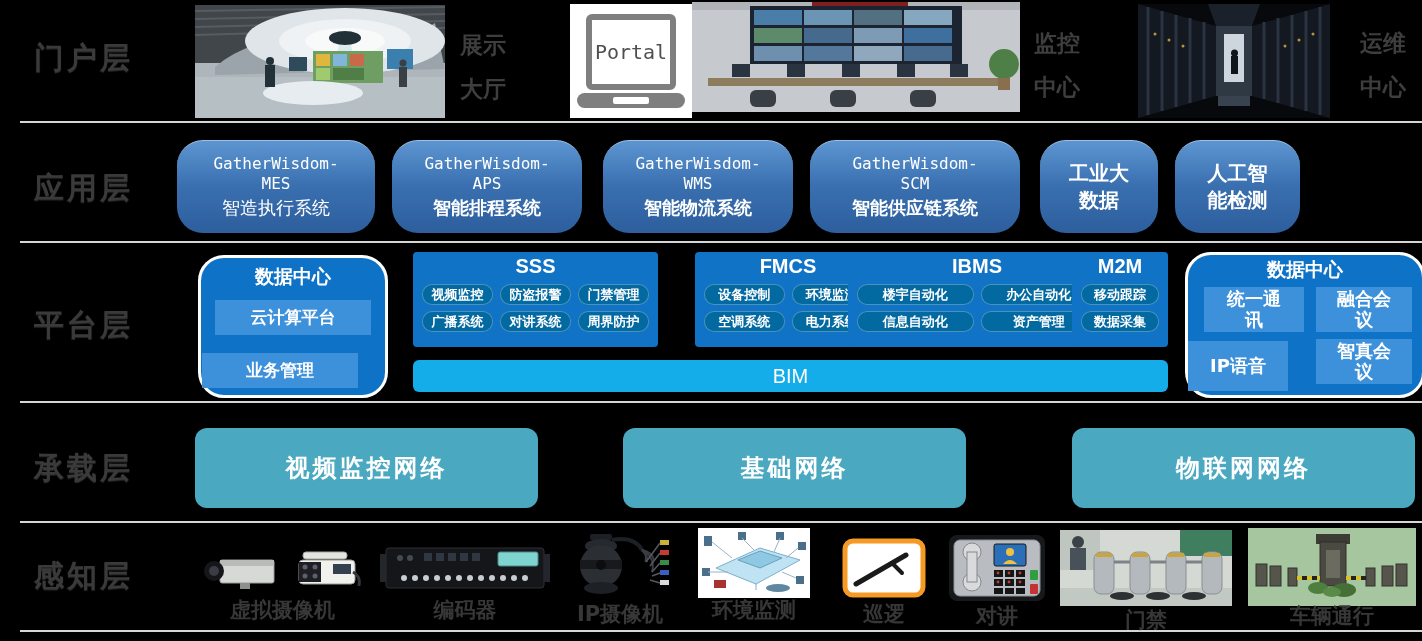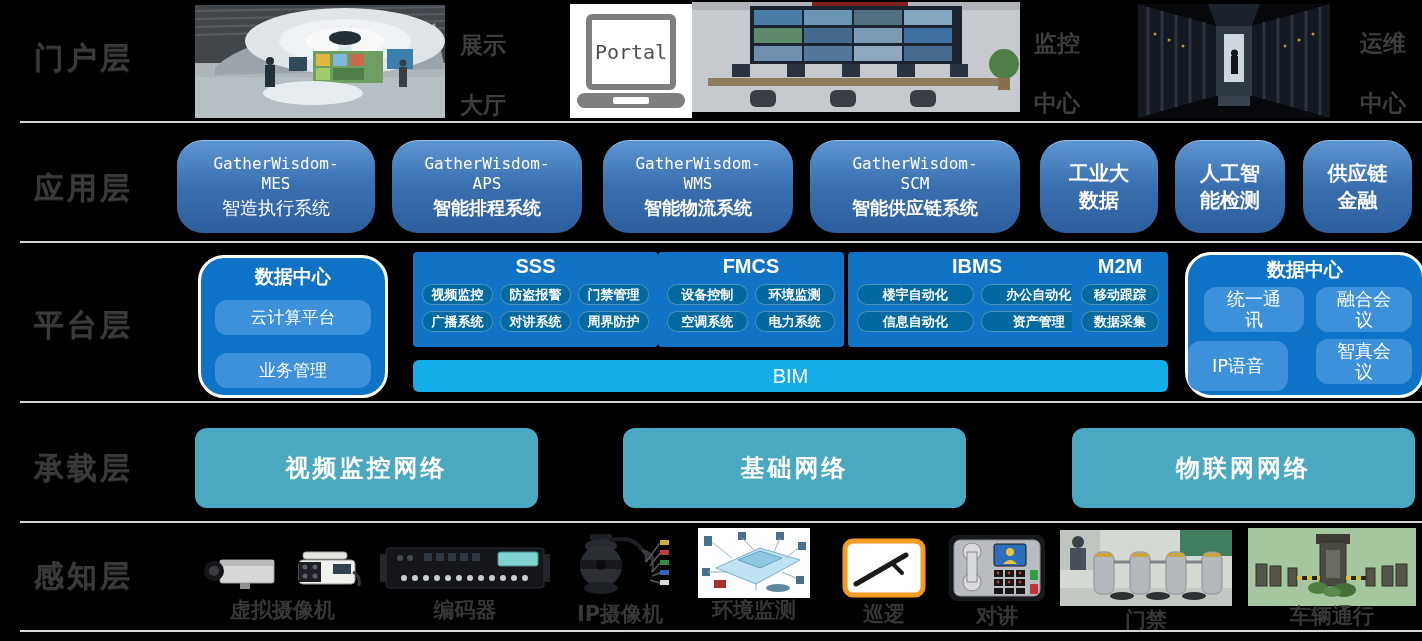--- a/index.html
+++ b/index.html
@@ -7,21 +7,21 @@
   body { font-family:"DejaVu Sans", sans-serif; }
   #stage { position:relative; width:1422px; height:641px; background:#000; overflow:hidden;margin-left:20px; }
 
   .sep { position:absolute; left:0; width:1422px; height:2px; background:#d6d6d6; }
 
   .layer-label { position:absolute; left:14px; font-size:30px; font-weight:bold;
                  color:#3a3a3a; letter-spacing:3px; text-shadow:0 1px 1px rgba(110,110,110,.35); }
 
   .img-box { position:absolute; overflow:hidden; }
 
-  .caption-col { position:absolute; display:flex; flex-direction:column; gap:29px;
+  .caption-col { position:absolute; display:flex; flex-direction:column; gap:13px;
                  font-size:23px; font-weight:bold; color:#3e3e3e; }
 
   
   .portal-box { position:absolute; left:550px; top:4px; width:122px; height:114px;
                 background:#fff; display:flex; flex-direction:column; align-items:center; justify-content:center; }
   .laptop-screen { width:90px; height:76px; border:6px solid #7f7f7f; border-radius:6px; background:#fff;
                    display:flex; align-items:center; justify-content:center;
                    font-family:"DejaVu Sans Mono", monospace; font-size:20px; color:#4f4f4f; }
   .laptop-base { width:108px; height:15px; background:#7f7f7f; border-radius:8px; margin-top:3px;
                  display:flex; align-items:center; justify-content:center; }
@@ -41,22 +41,22 @@
   .pf-block { position:absolute; top:252px; height:95px; background:#1173c5; border-radius:4px; color:#fff; }
   .pf-title { text-align:center; font-size:20px; font-weight:bold; padding-top:3px;
               font-family:"Liberation Sans", sans-serif; }
   .pf-grid { display:grid; gap:6px 7px; padding:6px 9px 0; }
   .pf-item { background:#0369a1; border-radius:10px; color:#fff; font-size:13px; font-weight:bold;
              display:flex; align-items:center; justify-content:center; height:21px;
              box-shadow:inset 0 0 0 1px rgba(255,255,255,.28); }
 
   .dc { position:absolute; background:#0e72c6; border:3px solid #fff; border-radius:26px; color:#fff; }
   .dc-title { text-align:center; font-size:19px; font-weight:bold; padding-top:6px; }
-  .dc-item { position:absolute; background:#3d90da; border-radius:12px; display:flex; align-items:center;
-             justify-content:center; text-align:center; font-weight:normal; color:#fff; }
+  .dc-item { position:absolute; background:#3d90da; border-radius:0; display:flex; align-items:center;
+             justify-content:center; text-align:center; font-weight:bold; color:#fff; }
   .dc-item.big { font-size:17px; }
   .dc-item.grid span { display:inline-block; max-width:68px; word-break:break-all;
                        text-align:center; font-size:18px; line-height:1.15; }
 
   .bim { position:absolute; left:393px; top:360px; width:755px; height:32px; background:#14ade9;
          border-radius:6px; color:#fff; display:flex; align-items:center; justify-content:center;
          font-size:20px; font-family:"Liberation Sans", sans-serif; }
 
   
   .net-btn { position:absolute; top:428px; height:80px; background:#4aa9c0; border-radius:12px;
@@ -226,48 +226,44 @@
   </div>
   <div class="app-btn" style="left:790px;width:210px">
     <div class="en">GatherWisdom-</div>
     <div class="en">SCM</div>
     <div class="zh">智能供应链系统</div>
   </div>
   <div class="app-btn app-extra" style="left:1020px;width:118px">
     <div>工业大</div>
     <div>数据</div>
   </div>
-  <div class="app-btn app-extra" style="left:1155px;width:110px">
+  <div class="app-btn app-extra" style="left:1155px;width:125px">
     <div>人工智</div>
     <div>能检测</div>
-  </div>
-  <div class="app-btn app-extra" style="left:1283px;width:109px">
-    <div>供应链</div>
-    <div>金融</div>
   </div>
 
   <div class="dc" style="left:178px;top:255px;width:190px;height:143px">
     <div class="dc-title">数据中心</div>
     <div class="dc-item big" style="left:14px;top:42px;width:156px;height:35px">云计算平台</div>
-    <div class="dc-item big" style="left:14px;top:95px;width:156px;height:35px">业务管理</div>
+    <div class="dc-item big" style="left:1px;top:95px;width:156px;height:35px">业务管理</div>
   </div>
 
   <div class="pf-block" style="left:393px;width:245px">
     <div class="pf-title">SSS</div>
     <div class="pf-grid" style="grid-template-columns:repeat(3,1fr)">
       <div class="pf-item">视频监控</div>
       <div class="pf-item">防盗报警</div>
       <div class="pf-item">门禁管理</div>
       <div class="pf-item">广播系统</div>
       <div class="pf-item">对讲系统</div>
       <div class="pf-item">周界防护</div>
     </div>
   </div>
 
-  <div class="pf-block" style="left:638px;width:186px">
+  <div class="pf-block" style="left:675px;width:186px">
     <div class="pf-title">FMCS</div>
     <div class="pf-grid" style="grid-template-columns:repeat(2,1fr)">
       <div class="pf-item">设备控制</div>
       <div class="pf-item">环境监测</div>
       <div class="pf-item">空调系统</div>
       <div class="pf-item">电力系统</div>
     </div>
   </div>
 
   <div class="pf-block" style="left:828px;width:258px">

